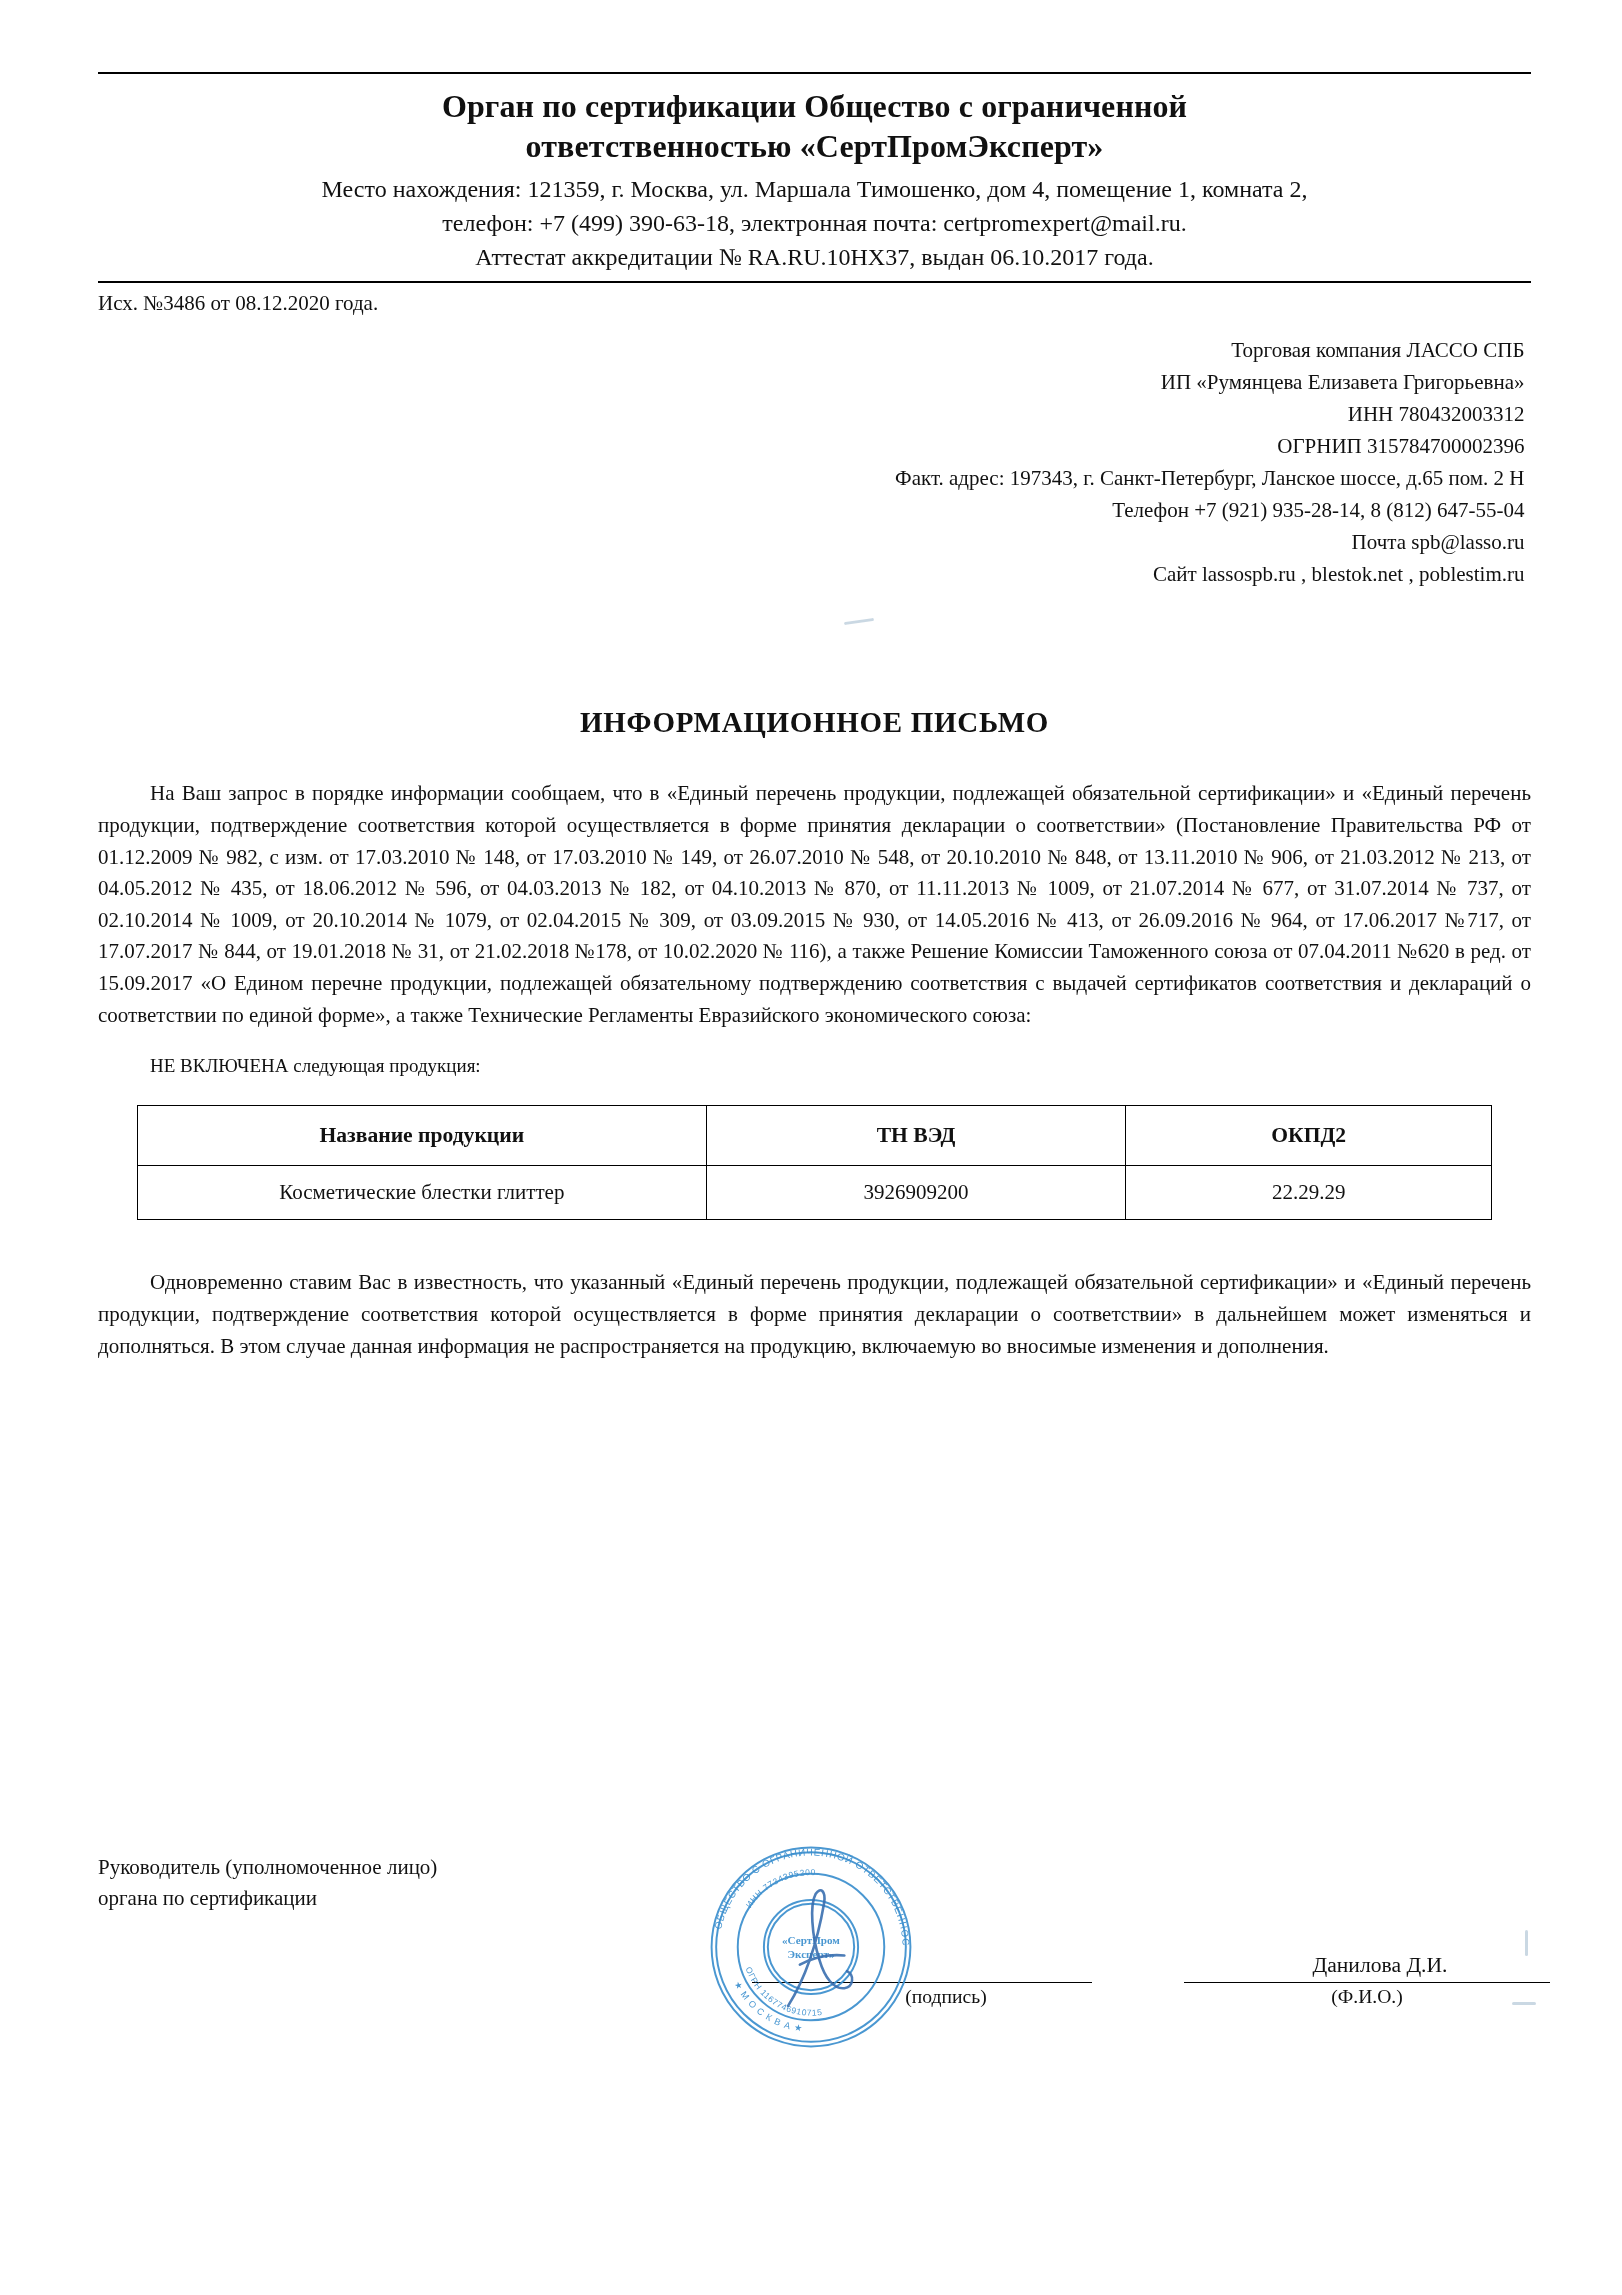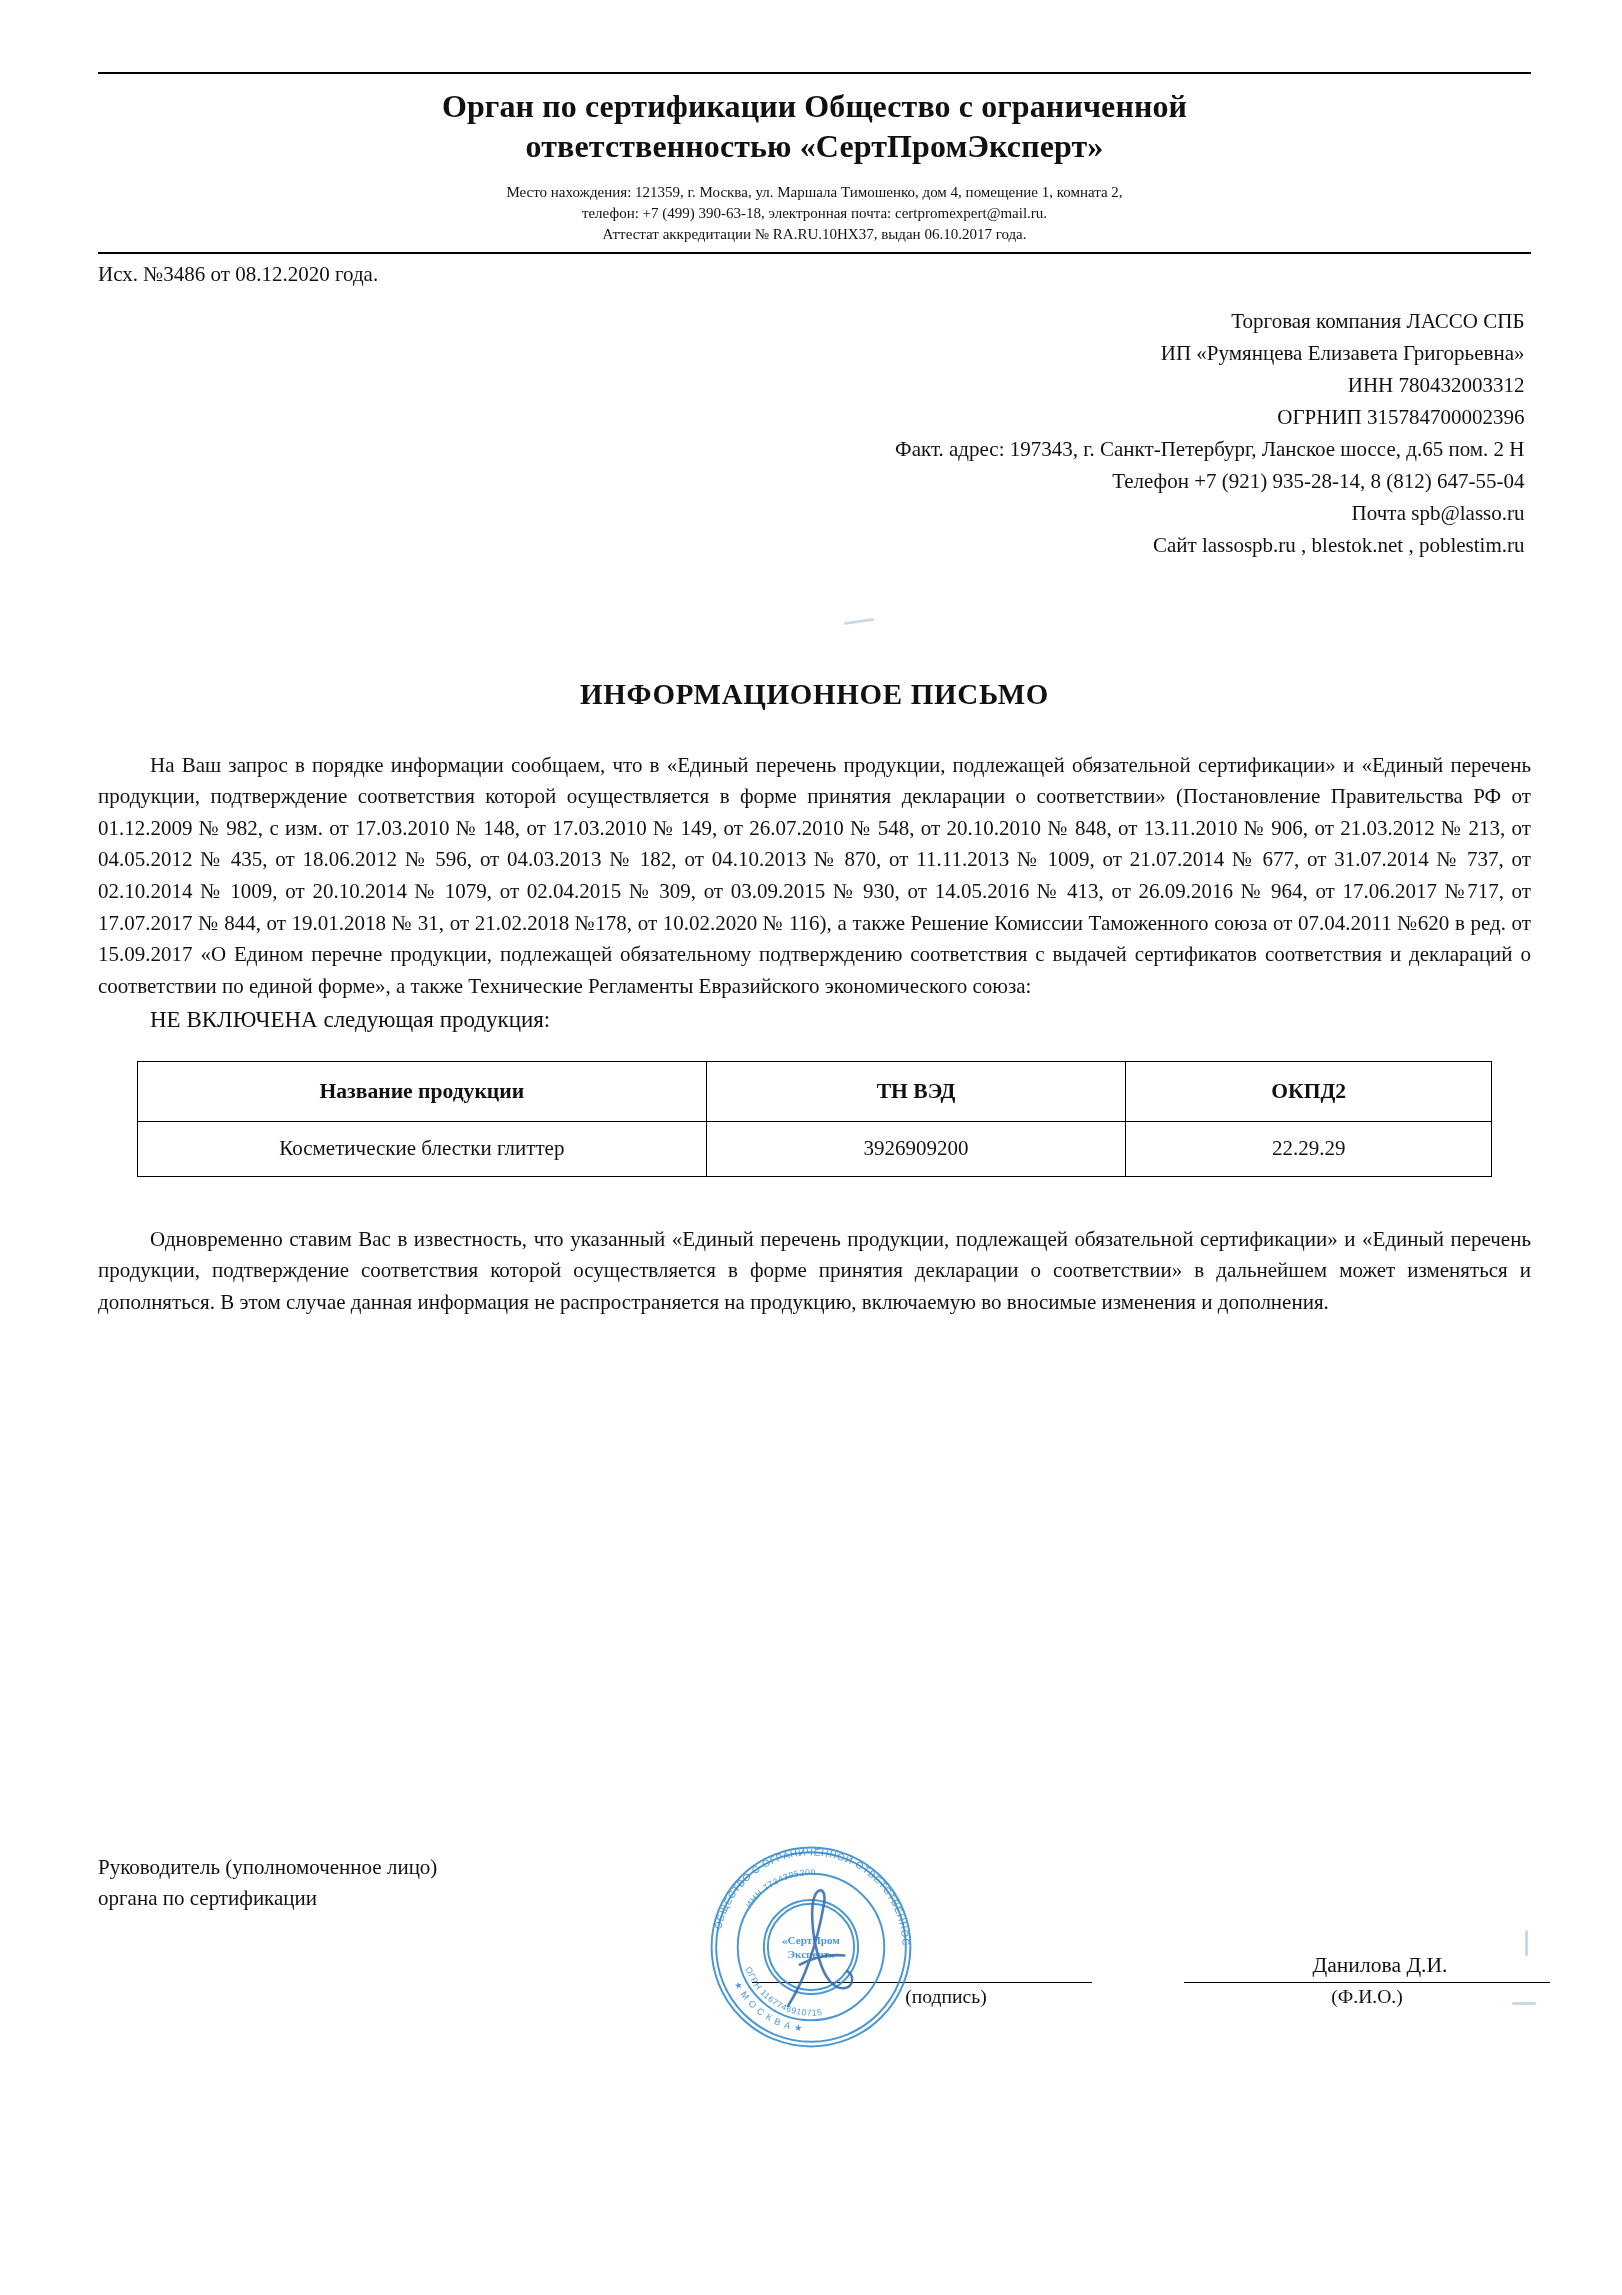--- a/index.html
+++ b/index.html
@@ -37,23 +37,23 @@
   .hdr-title {
     text-align: center;
     font-weight: bold;
     font-size: 32px;
     line-height: 1.26;
     margin-top: 11.8px;
     letter-spacing: 0.1px;
   }
   .hdr-sub {
     text-align: center;
-    font-size: 15px;
+    font-size: 24px;
     line-height: 1.40;
-    margin-top: 16px;
+    margin-top: 7px;
   }
   .hdr-rule-bottom {
     border-top: 2px solid #000;
     width: 100%;
     margin-top: 6.5px;
   }
 
   
   .outgoing {
     font-size: 21px;
@@ -81,22 +81,22 @@
   
   .para {
     margin-top: 39px;
     font-size: 21px;
     line-height: 1.505;
     text-align: justify;
     text-indent: 52px;
     hyphens: none;
   }
   .subhead {
-    font-size: 23px;
-    margin-top: 5px;
+    font-size: 19px;
+    margin-top: 24px;
     text-indent: 52px;
   }
 
   
   .tbl-wrap {
     margin-top: 27.5px;
     padding-left: 14.4px;
     padding-right: 14.4px;
   }
   table.products {

